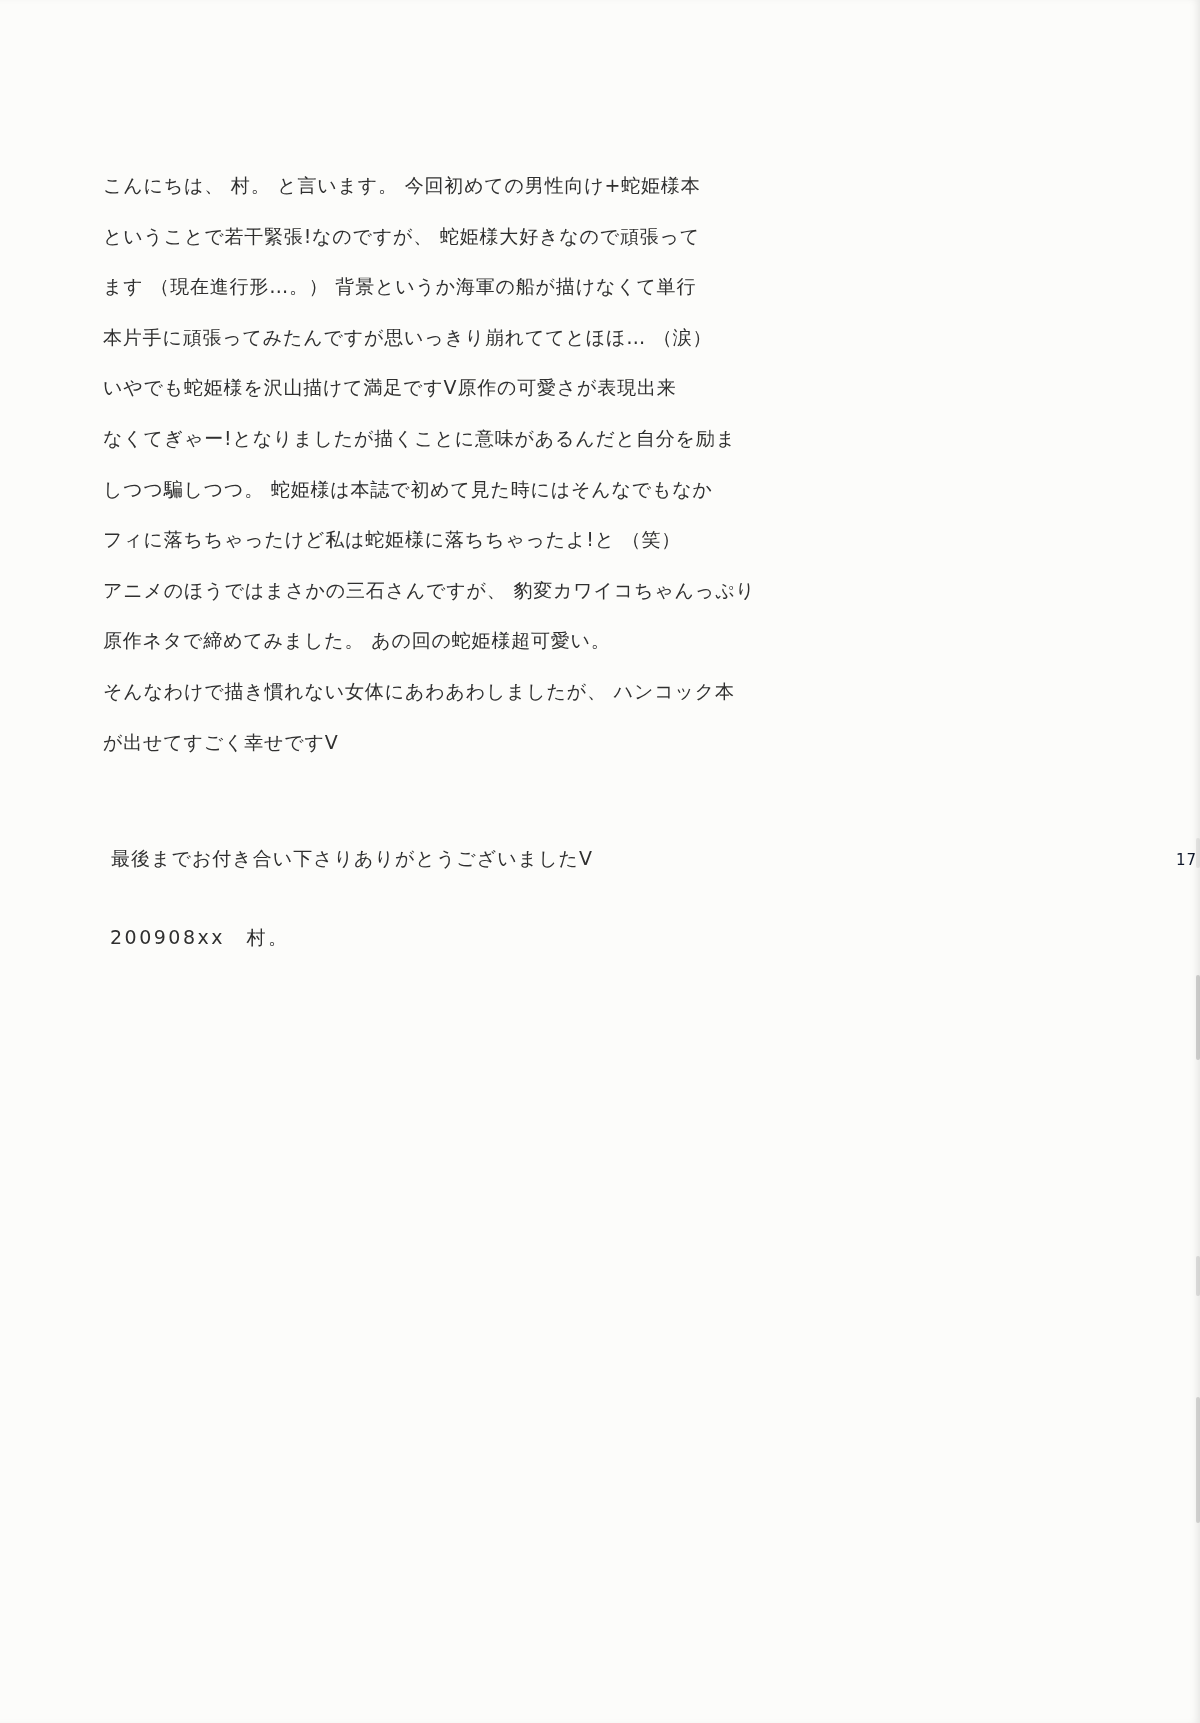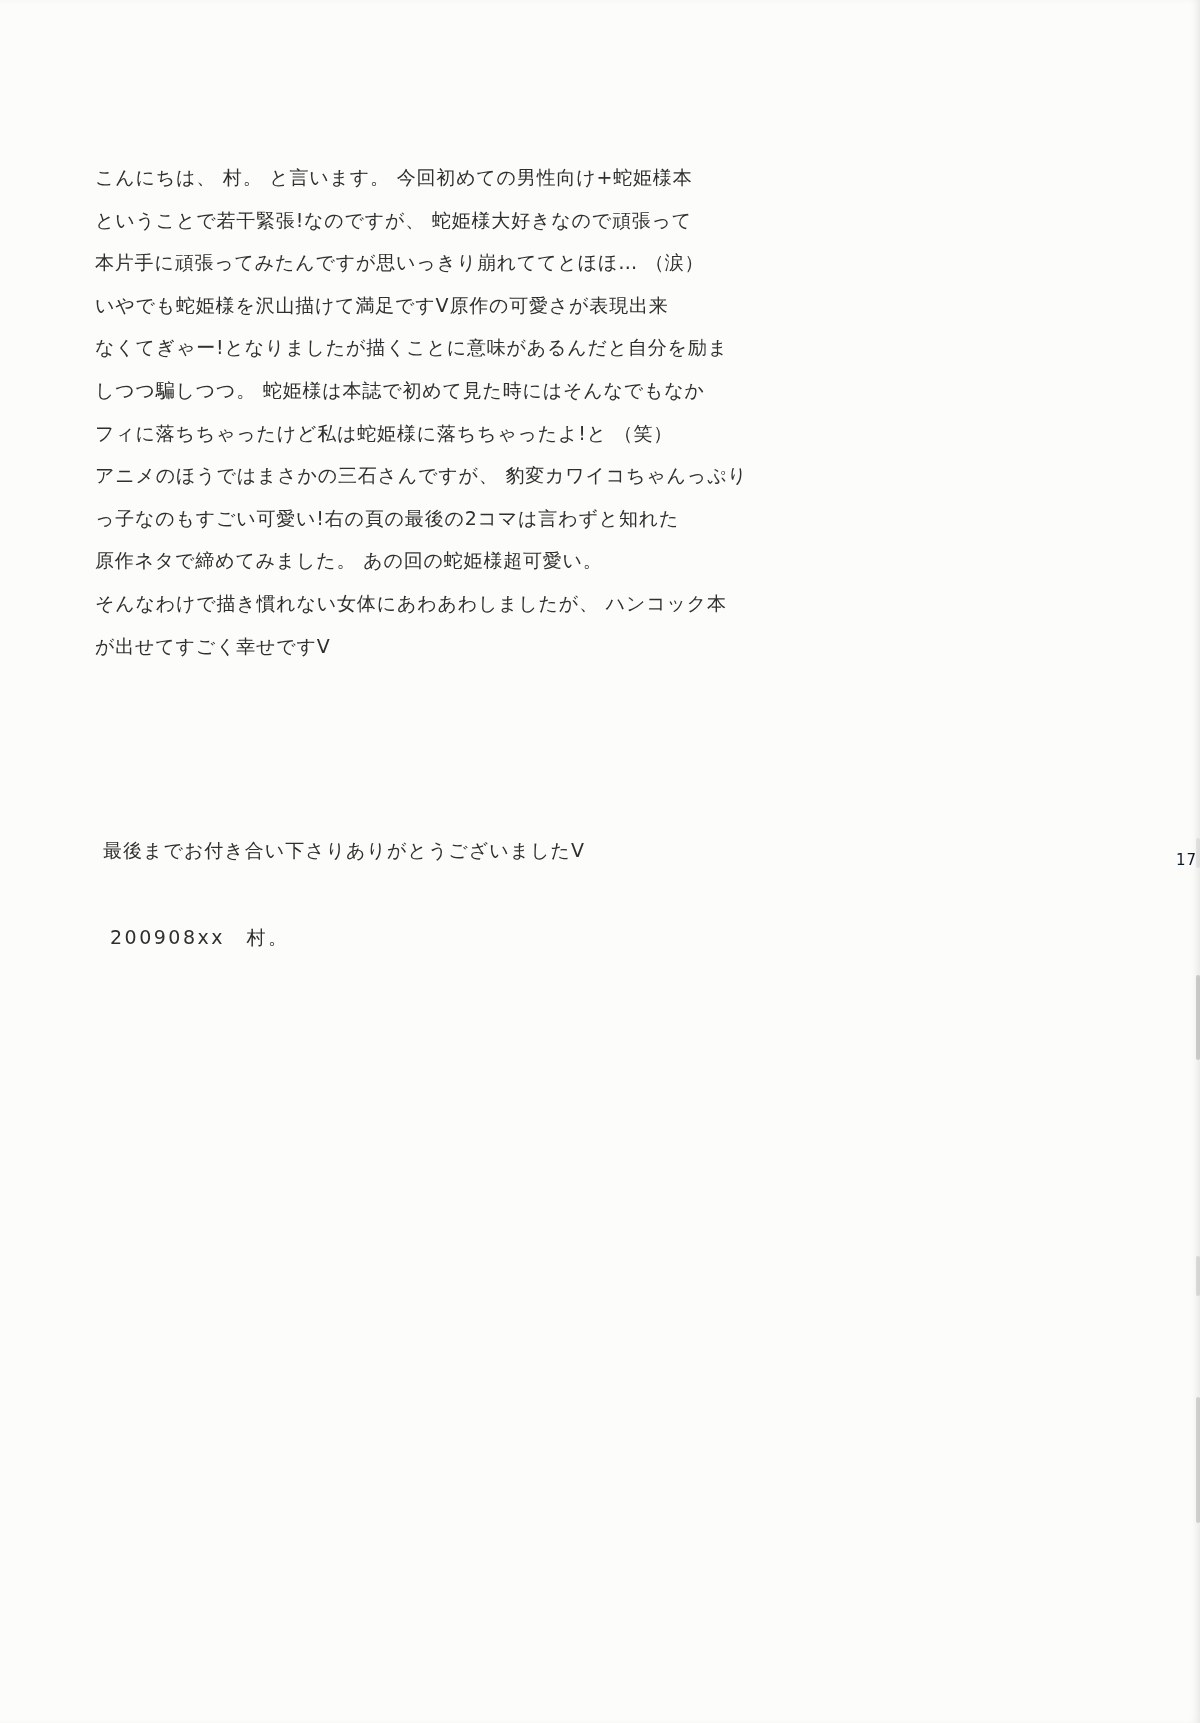--- a/index.html
+++ b/index.html
@@ -13,32 +13,32 @@
     color:#2f2f2f;
     box-shadow:inset -6px 0 9px -4px rgba(0,0,0,0.10);
   }
   .afterword{
     position:absolute;
     left:95px;
     top:156px;
     width:660px;
   }
   .afterword p{
-    margin:0;
+    margin:8px;
     height:42.6px;
     line-height:42.6px;
     font-size:19px;
     letter-spacing:0.8px;
     white-space:nowrap;
   }
   .closing{
     position:absolute;
     left:95px;
     top:821px;
-    margin:8px;
+    margin:16px;
     font-size:19px;
     line-height:42px;
     letter-spacing:1px;
     white-space:nowrap;
   }
   .signature{
     position:absolute;
     left:106px;
     top:912px;
     margin:4px;
@@ -76,27 +76,27 @@
   .edge-dash.d4{top:838px;height:30px;opacity:0.2;}
 </style>
 </head>
 <body>
 
 <div class="page">
 
   <div class="afterword">
     <p>こんにちは、 村。 と言います。 今回初めての男性向け+蛇姫様本</p>
     <p>ということで若干緊張!なのですが、 蛇姫様大好きなので頑張って</p>
+    <p>ます （現在進行形…。） 背景というか海軍の船が描けなくて単行</p>
     <p>本片手に頑張ってみたんですが思いっきり崩れててとほほ… （涙）</p>
     <p>いやでも蛇姫様を沢山描けて満足ですV原作の可愛さが表現出来</p>
     <p>なくてぎゃー!となりましたが描くことに意味があるんだと自分を励ま</p>
     <p>しつつ騙しつつ。 蛇姫様は本誌で初めて見た時にはそんなでもなか</p>
     <p>フィに落ちちゃったけど私は蛇姫様に落ちちゃったよ!と （笑）</p>
     <p>アニメのほうではまさかの三石さんですが、 豹変カワイコちゃんっぷり</p>
-    <p>っ子なのもすごい可愛い!右の頁の最後の2コマは言わずと知れた</p>
     <p>原作ネタで締めてみました。 あの回の蛇姫様超可愛い。</p>
     <p>そんなわけで描き慣れない女体にあわあわしましたが、 ハンコック本</p>
     <p>が出せてすごく幸せですV</p>
   </div>
 
   <p class="closing">最後までお付き合い下さりありがとうございましたV</p>
 
   <p class="signature">200908xx　村。</p>
 
   <div class="page-number">17</div>

